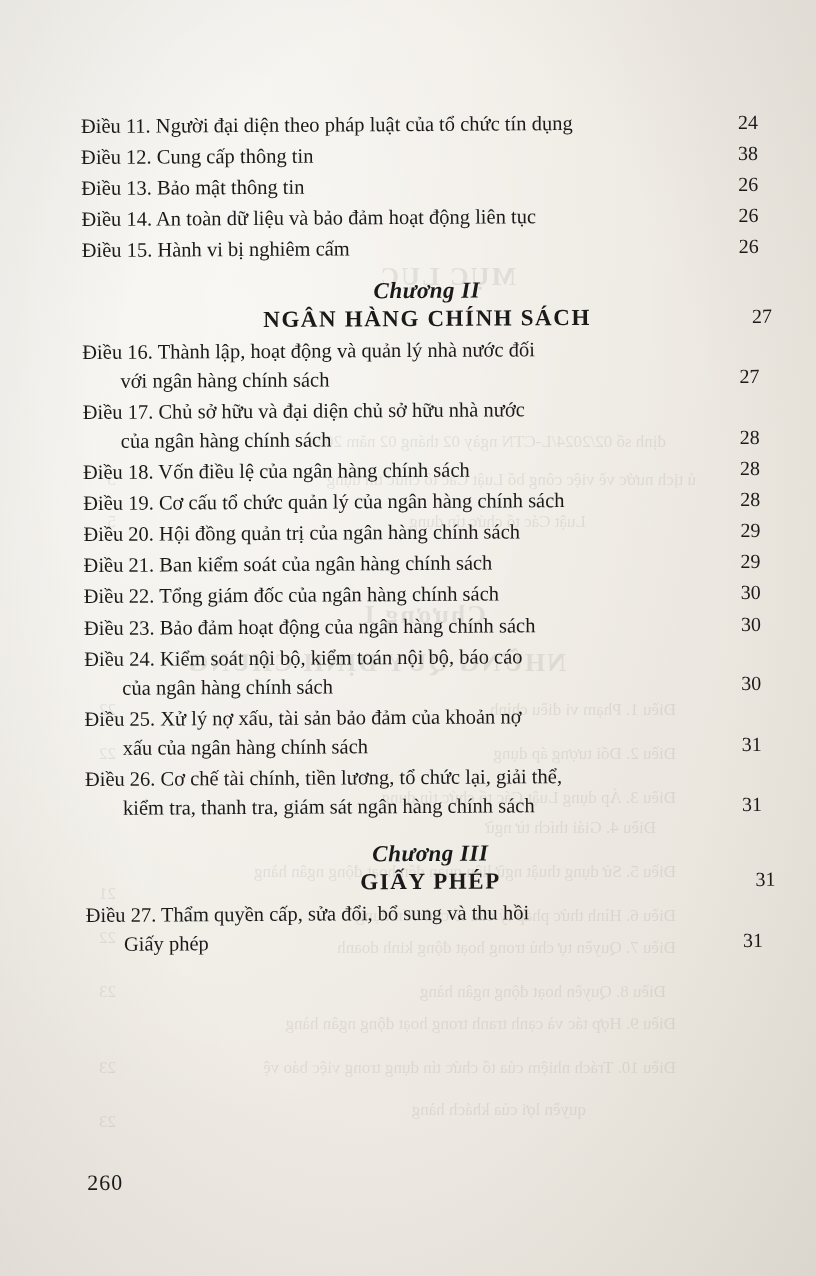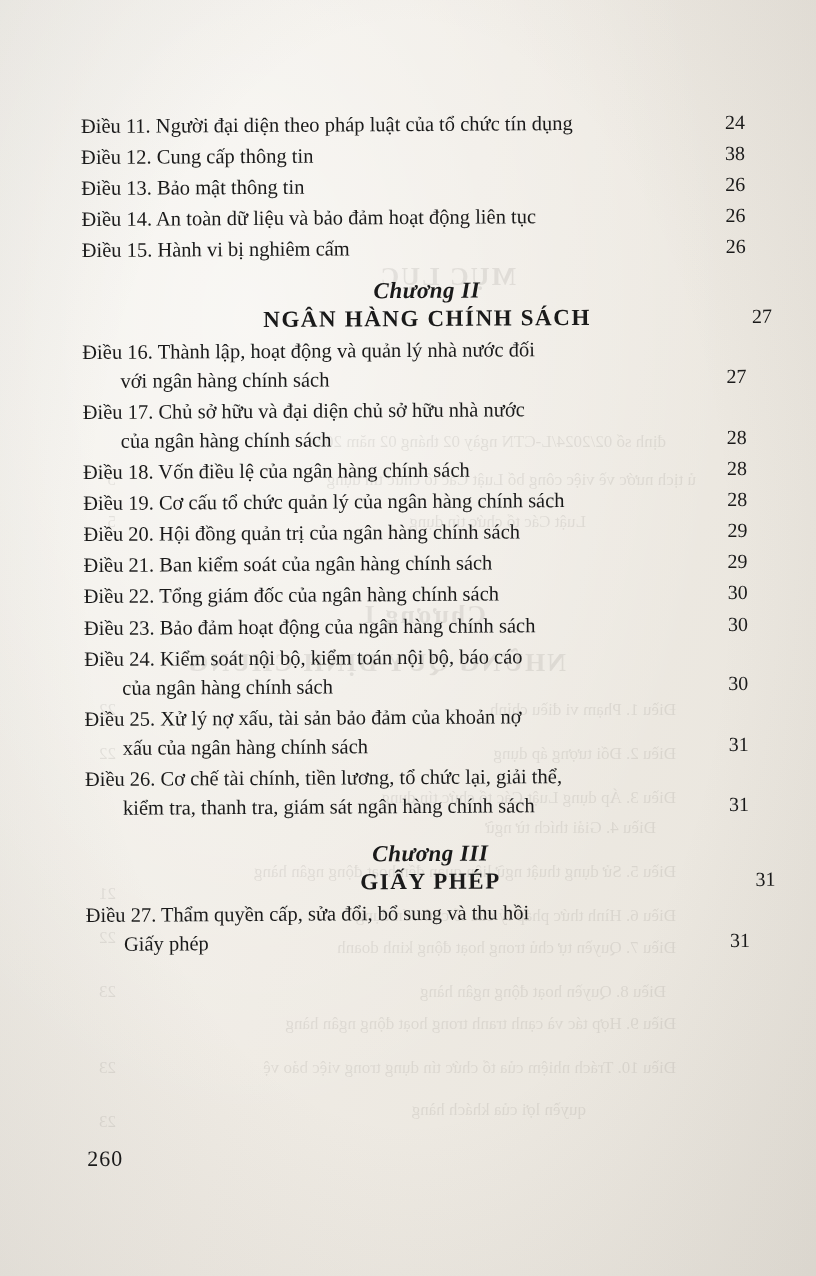--- a/index.html
+++ b/index.html
@@ -83,21 +83,21 @@
   }
   .entry .txt .ind {
     display: block;
     padding-left: 38px;
   }
   .entry .pg {
     position: absolute;
     right: 0;
     font-size: 20px;
     width: 46px;
-    text-align: left;
+    text-align: center;
   }
   .entry .pg.top { top: 0; }
   .entry .pg.bot { bottom: 1px; }
 
   .chapter {
     text-align: center;
     margin-top: 14px;
     margin-bottom: 4px;
     position: relative;
   }
@@ -121,21 +121,21 @@
     bottom: 2px;
     font-size: 20px;
     width: 46px;
     text-align: right;
   }
   .chapter.iii { margin-top: 20px; }
 
   .folio {
     position: absolute;
     left: 84px;
-    top: 1144px;
+    top: 1168px;
     font-size: 22px;
     letter-spacing: 1px;
   }
 
   
   .skew {
     transform: rotate(-0.35deg);
     transform-origin: 50% 50%;
   }
 </style>

